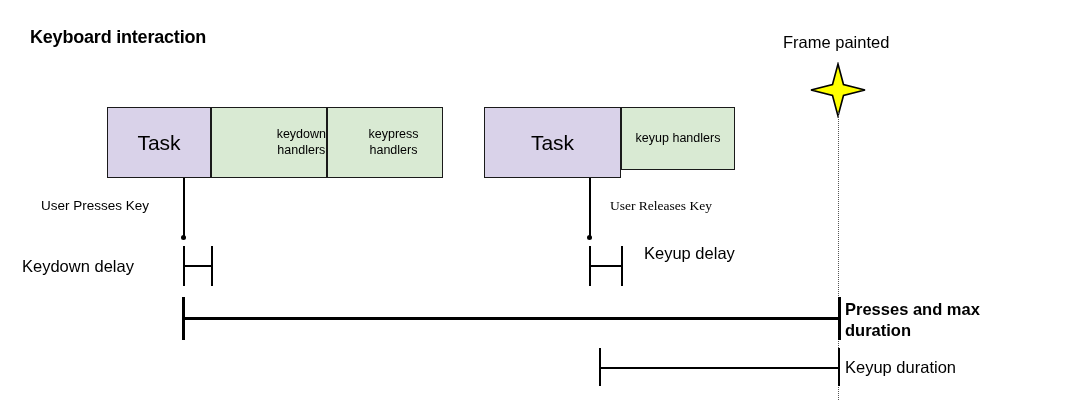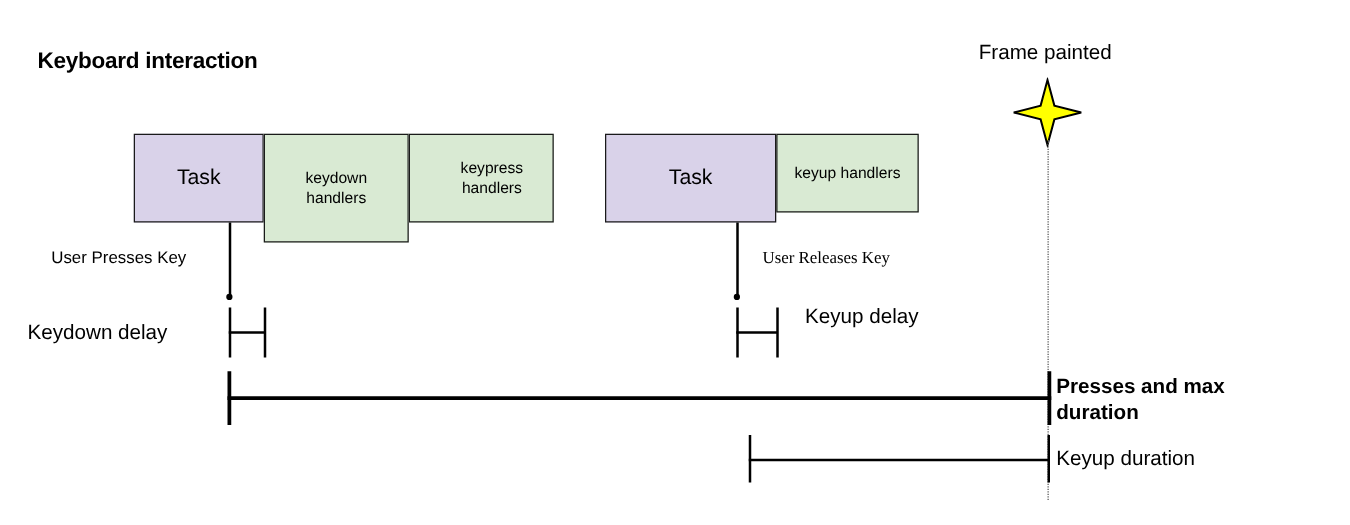--- a/index.html
+++ b/index.html
@@ -25,36 +25,35 @@
   .abs { position: absolute; }
 
   
   #page-title {
     left: 30px;
     top: 27px;
     font-size: 18px;
     font-weight: bold;
     letter-spacing: -0.2px;
     white-space: nowrap;
-    margin-top: 11px;
   }
 
   
   .swimlane-box {
     box-sizing: border-box;
     border: 1.4px solid #1a1a1a;
     display: flex;
     align-items: center;
     justify-content: center;
     text-align: center;
     line-height: 1.22;
   }
   .box-task {
     background: #d9d2e9;
-    font-size: 17px;
+    font-size: 21px;
   }
   .box-handler {
     background: #d9ead3;
     font-size: 12.5px;
   }
   .box-label { display: block; }
 
   
   .vline {
     background: #000000;
@@ -103,21 +102,21 @@
 <body>
 
 <div id="canvas">
 
   <div class="abs" id="page-title">Keyboard interaction</div>
 
   <div class="abs swimlane-box box-task" style="left:107px; top:107px; width:104px; height:71px;">
     <span class="box-label">Task</span>
   </div>
 
-  <div class="abs swimlane-box box-handler" style="left:211px; top:107px; width:116px; height:87px;">
+  <div class="abs swimlane-box box-handler" style="left:211px; top:107px; width:116px; height:71px;justify-content:flex-end;">
     <div>
       <span class="box-label">keydown</span>
       <span class="box-label">handlers</span>
     </div>
   </div>
 
   <div class="abs swimlane-box box-handler" style="left:327px; top:107px; width:116px; height:71px;padding-left:17px;">
     <div>
       <span class="box-label">keypress</span>
       <span class="box-label">handlers</span>

